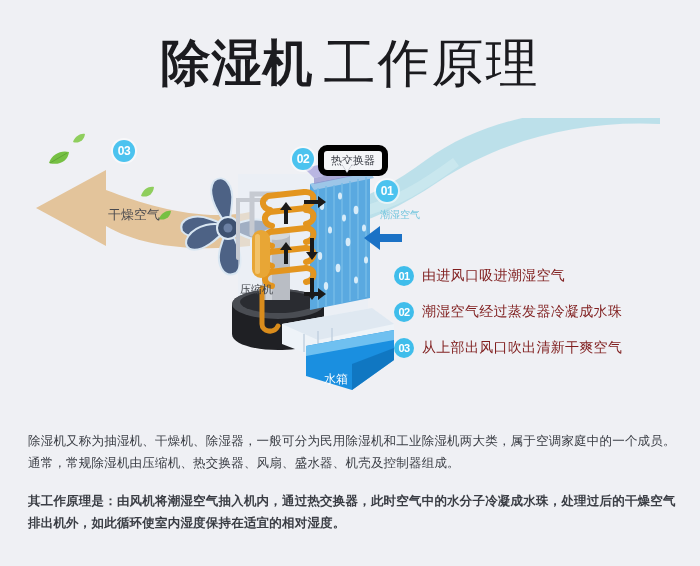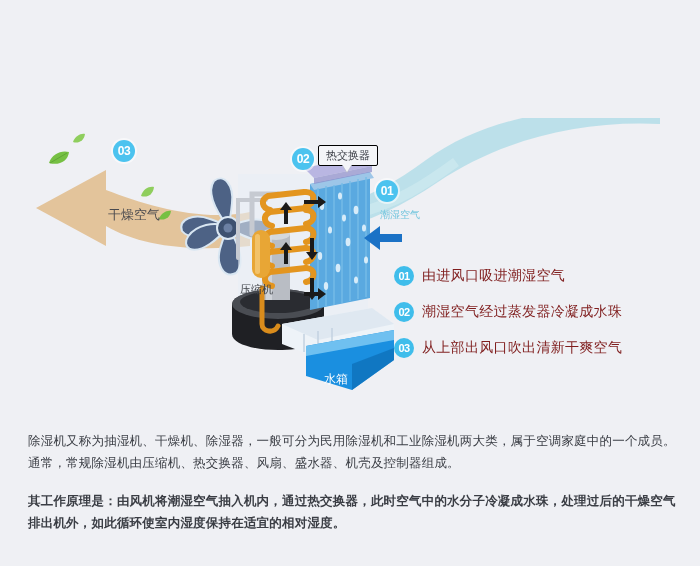--- a/index.html
+++ b/index.html
@@ -117,22 +117,22 @@
   #badge-03 { left: 113px; top: 22px; }
   #badge-02 { left: 292px; top: 30px; }
   #badge-01 { left: 376px; top: 62px; }
 
   
   .callout {
     position: absolute;
     left: 318px;
     top: 27px;
     padding: 2px 7px 3px 7px;
-    border: 1px solid #000000;
-    border-radius: 2px;
+    border: 6px solid #000000;
+    border-radius: 9px;
     background: #f4f5f8;
     color: #3a3d45;
     font-size: 11px;
     line-height: 14px;
     white-space: nowrap;
   }
   .callout-tail {
     position: absolute;
     left: 342px;
     top: 46px;
@@ -228,20 +228,23 @@
     margin: 10px 0 16px 0;
     letter-spacing: 0.2px;
   }
   .para:last-child { margin-bottom: 0; font-weight: bold; }
 </style>
 </head>
 <body>
 
 <div class="page">
 
+  <div class="title-block">
+    <span class="title-strong">除湿机</span><span class="title-light">工作原理</span>
+  </div>
 
   <div class="stage">
 
     <svg class="dry-arrow" viewBox="0 0 230 95">
       <path d="M230 86 C170 92 120 86 86 66 L86 86 L16 48 L86 10 L86 30 C128 46 182 62 230 52 Z" fill="#e3c49b"></path>
     </svg>
 
     <svg class="leaf" style="left:48px; top:32px; width:22px; height:16px;" viewBox="0 0 22 16">
       <path d="M1 13 C4 4 13 0 21 2 C20 11 11 16 1 13 Z" fill="#76c043"></path>
       <path d="M2 13 L19 3" stroke="#5ba032" stroke-width="0.8" fill="none"></path>

